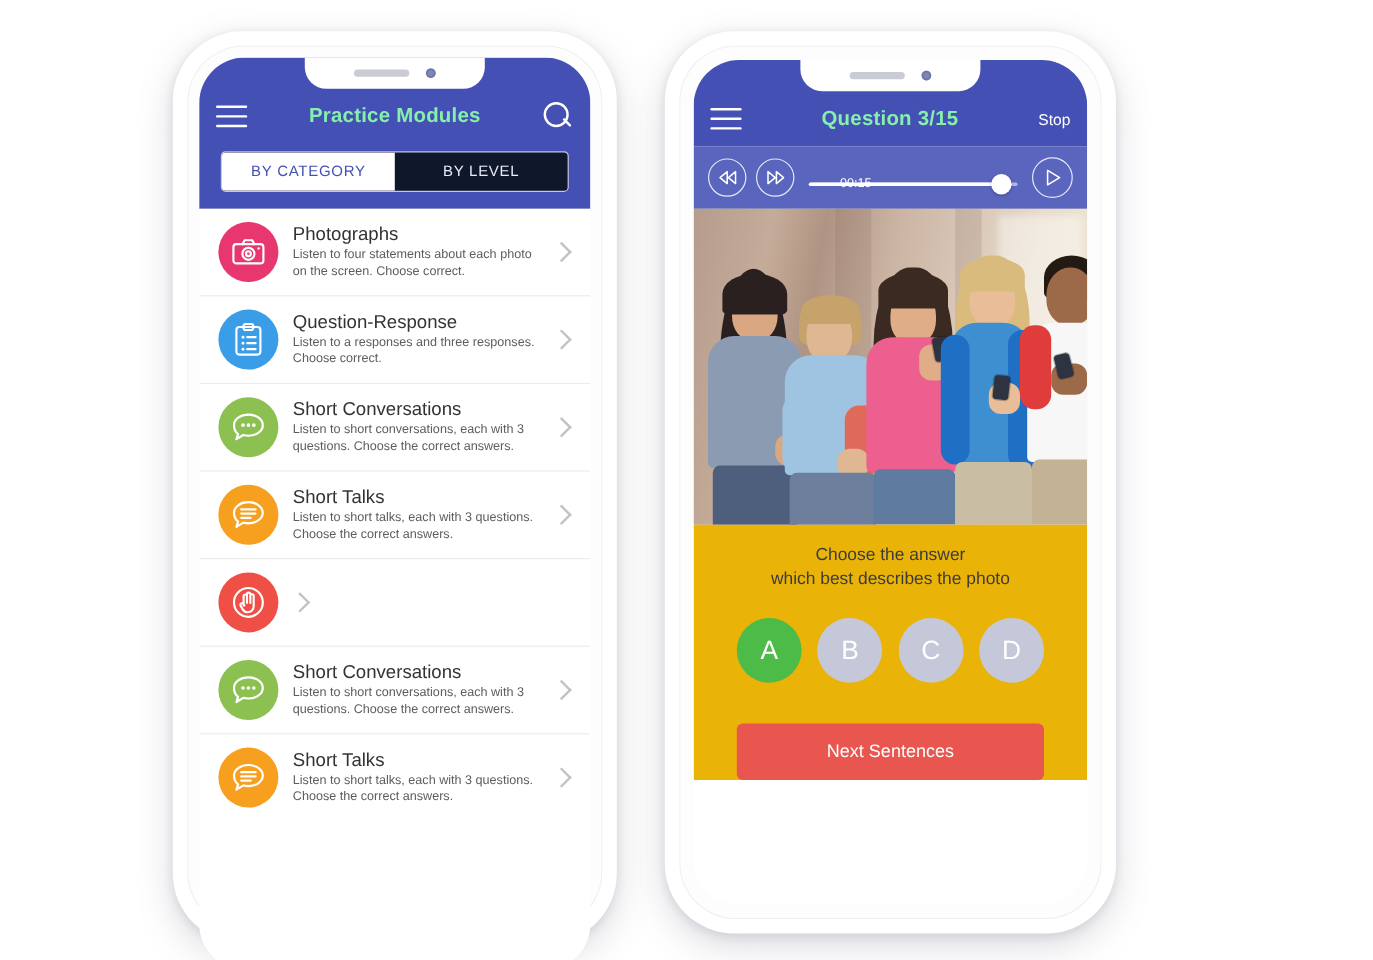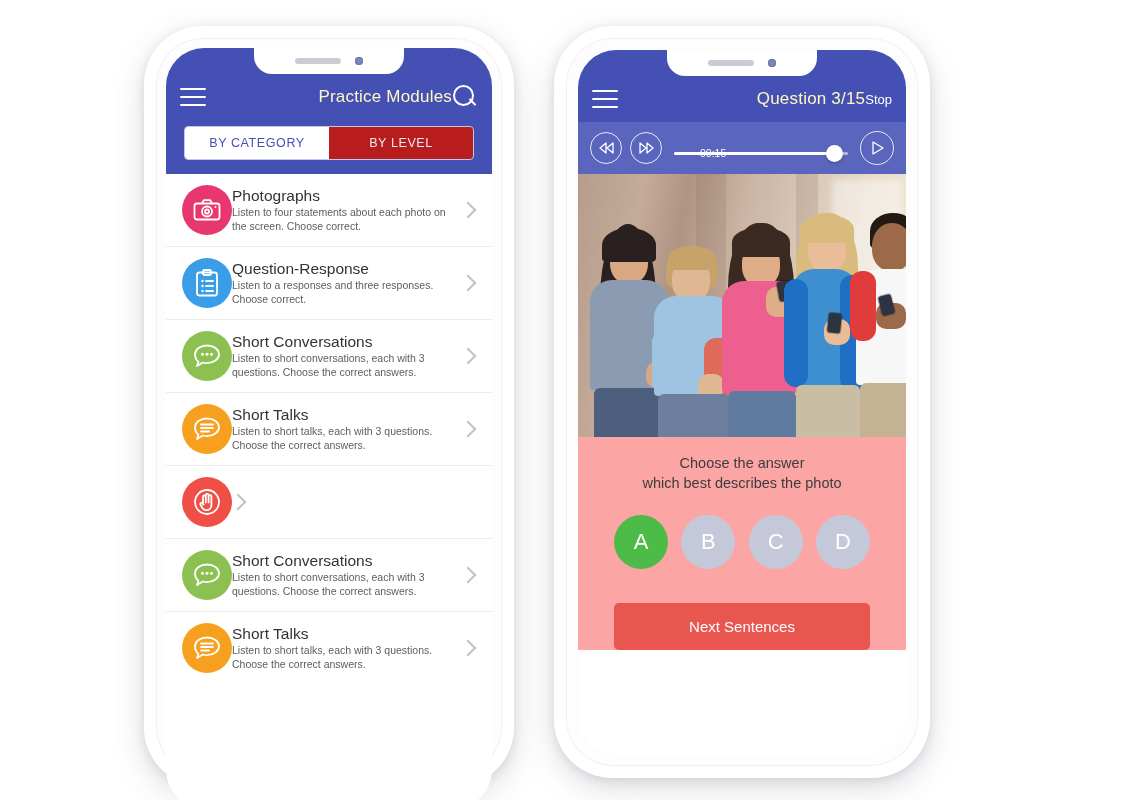--- a/index.html
+++ b/index.html
@@ -57,49 +57,49 @@
     position:relative;
     height:72px;
   }
   .appbar-row{
     position:absolute;left:0;right:0;bottom:0;height:46px;
     display:flex;align-items:center;padding:0 14px;
   }
   .hamburger{width:26px;height:18px;display:flex;flex-direction:column;justify-content:space-between;cursor:pointer;}
   .hamburger i{display:block;height:2px;background:#fff;border-radius:2px;}
   .bar-title{
-    flex:1;text-align:right;font-size:17px;letter-spacing:.2px;color:#fef9c3;font-weight:400;
+    flex:1;text-align:center;font-size:17px;letter-spacing:.2px;color:#86efac;font-weight:700;
   }
   .search-ico{width:26px;height:26px;position:relative;cursor:pointer;}
   .search-ico::before{
     content:"";position:absolute;left:1px;top:1px;width:17px;height:17px;
     border:2px solid #fff;border-radius:50%;
   }
   .search-ico::after{
     content:"";position:absolute;left:16px;top:17px;width:9px;height:2px;background:#fff;
     transform:rotate(45deg);border-radius:2px;
   }
   .stop-btn{font-size:13px;color:#fff;cursor:pointer;}
 
   
   .segwrap{background:#4450b4;padding:6px 18px 14px;}
   .seg{
     display:flex;border:1px solid #c3c8e6;border-radius:4px;overflow:hidden;
-    background:#b91c1c;
+    background:#0f172a;
   }
   .seg div{
     flex:1;text-align:center;font-size:12.5px;letter-spacing:.6px;
     padding:9px 0;cursor:pointer;color:#e8eaf7;
   }
   .seg div.active{background:#ffffff;color:#4450b4;}
 
   
   .list{background:#fff;}
   .mrow{
-    display:flex;align-items:center;
+    display:flex;align-items:center;gap:12px;
     padding:10px 14px 10px 16px;
     border-bottom:1px solid #ececec;
     cursor:pointer;
     min-height:52px;
   }
   .mrow:last-child{border-bottom:none;}
   .micon{
     width:50px;height:50px;border-radius:50%;flex:0 0 50px;
     display:flex;align-items:center;justify-content:center;
   }
@@ -145,21 +145,21 @@
 
   .kid{position:absolute;bottom:0;}
   .head{position:absolute;border-radius:48% 48% 44% 44%;}
   .hair{position:absolute;border-radius:50% 50% 40% 40%;}
   .body{position:absolute;border-radius:22px 22px 4px 4px;}
   .arm{position:absolute;border-radius:12px;}
   .jeans{position:absolute;border-radius:6px 6px 0 0;}
   .fone{position:absolute;width:13px;height:20px;border-radius:3px;background:#2d3340;box-shadow:0 0 0 1px rgba(0,0,0,.25);}
 
   
-  .qarea{background:#fca5a5;padding:16px 16px 0;}
+  .qarea{background:#eab308;padding:16px 16px 0;}
   .prompt{text-align:center;font-size:14.5px;color:#3c3c3c;line-height:1.38;}
   .answers{display:flex;justify-content:space-between;padding:22px 20px 0;}
   .ans{
     width:54px;height:54px;border-radius:50%;
     display:flex;align-items:center;justify-content:center;
     font-size:22px;color:#fff;cursor:pointer;
   }
   .ans.sel{background:#4cbb47;}
   .ans.unsel{background:#c5c8d8;}
   .nextwrap{padding:34px 20px 0;}

